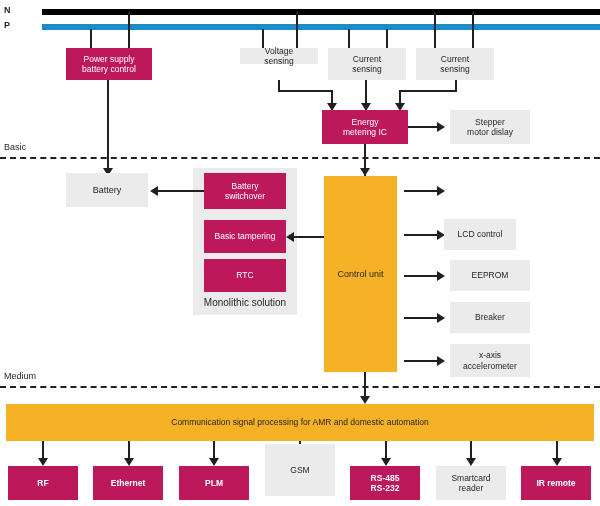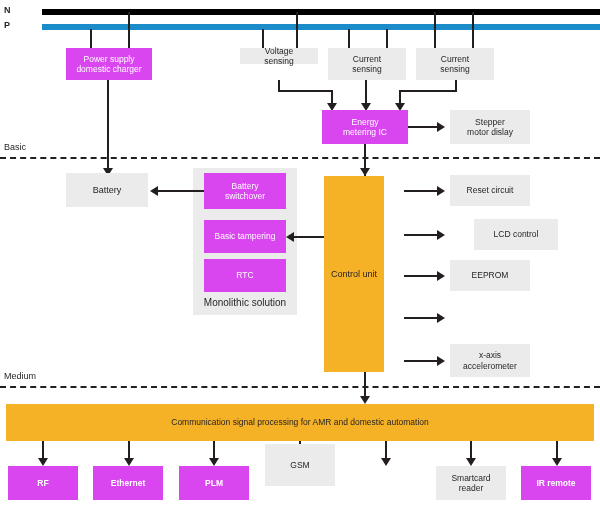--- a/index.html
+++ b/index.html
@@ -2,21 +2,21 @@
 <html><head>
 <meta charset="utf-8">
 <style>
   html,body{margin:0;padding:0;background:#ffffff;}
   body{font-family:"Liberation Sans", sans-serif;}
   #canvas{position:relative;width:600px;height:506px;background:#ffffff;overflow:hidden;}
 
   .box{position:absolute;box-sizing:border-box;display:flex;align-items:center;
        justify-content:center;text-align:center;line-height:1.18;}
   .box span{display:block;}
-  .blue{background:#d946ef;color:#ffffff;}
+  .blue{background:#be185d;color:#ffffff;}
   .gray{background:#ebebeb;color:#231f20;}
   .orange{background:#f5b227;color:#231f20;}
   .graypanel{background:#ebebeb;}
 
   .railN{position:absolute;background:#000000;}
   .railP{position:absolute;background:#1b8cca;}
   .vline{position:absolute;background:#231f20;width:2px;}
   .hline{position:absolute;background:#231f20;height:2px;}
   .rail-label{position:absolute;font-size:9px;font-weight:bold;color:#231f20;}
 
@@ -51,21 +51,21 @@
   <div class="vline" style="left:434px;top:12px;height:36px;"></div>
   <div class="vline" style="left:472px;top:12px;height:36px;"></div>
 
   <div class="vline" style="left:90px;top:29px;height:19px;"></div>
   <div class="vline" style="left:262px;top:29px;height:19px;"></div>
   <div class="vline" style="left:348px;top:29px;height:19px;"></div>
   <div class="vline" style="left:386px;top:29px;height:19px;"></div>
 
   <div class="box blue t85" style="left:66px;top:48px;width:86px;height:32px;flex-direction:column;">
     <span>Power supply</span>
-    <span>domestic charger</span>
+    <span>battery control</span>
   </div>
 
   <div class="box gray t85" style="left:240px;top:48px;width:78px;height:16px;flex-direction:column;">
     <span>Voltage</span>
     <span>sensing</span>
   </div>
 
   <div class="box gray t85" style="left:328px;top:48px;width:78px;height:32px;flex-direction:column;">
     <span>Current</span>
     <span>sensing</span>
@@ -130,44 +130,44 @@
   </div>
 
   <div class="mono-cap" style="left:193px;top:297px;width:104px;">Monolithic solution</div>
 
   <div class="hline" style="left:158px;top:190px;width:46px;"></div>
   <div class="ah ah-left" style="left:150px;top:186px;"></div>
 
   <div class="hline" style="left:294px;top:236px;width:30px;"></div>
   <div class="ah ah-left" style="left:286px;top:232px;"></div>
 
-  <div class="box orange t9" style="left:324px;top:176px;width:60px;height:196px;">
+  <div class="box orange t9" style="left:324px;top:176px;width:73px;height:196px;">
     <span>Control unit</span>
   </div>
 
   <div class="hline" style="left:404px;top:190px;width:34px;"></div>
   <div class="ah ah-right" style="left:437px;top:186px;"></div>
-  <div class="box gray t85" style="left:450px;top:175px;width:80px;height:31px;">
-    <span>Reset circuit</span>
-  </div>
 
   <div class="hline" style="left:404px;top:234px;width:34px;"></div>
   <div class="ah ah-right" style="left:437px;top:230px;"></div>
-  <div class="box gray t85" style="left:474px;top:219px;width:84px;height:31px;">
+  <div class="box gray t85" style="left:444px;top:219px;width:72px;height:31px;">
     <span>LCD control</span>
   </div>
 
   <div class="hline" style="left:404px;top:275px;width:34px;"></div>
   <div class="ah ah-right" style="left:437px;top:271px;"></div>
   <div class="box gray t85" style="left:450px;top:260px;width:80px;height:31px;">
     <span>EEPROM</span>
   </div>
 
   <div class="hline" style="left:404px;top:317px;width:34px;"></div>
   <div class="ah ah-right" style="left:437px;top:313px;"></div>
+  <div class="box gray t85" style="left:450px;top:302px;width:80px;height:31px;">
+    <span>Breaker</span>
+  </div>
 
   <div class="hline" style="left:404px;top:360px;width:34px;"></div>
   <div class="ah ah-right" style="left:437px;top:356px;"></div>
   <div class="box gray t85" style="left:450px;top:344px;width:80px;height:33px;flex-direction:column;">
     <span>x-axis</span>
     <span>accelerometer</span>
   </div>
 
   <div class="zone-label" style="left:4px;top:371px;">Medium</div>
   <div class="dashed" style="top:386px;"></div>
@@ -205,24 +205,28 @@
   </div>
 
   <div class="box blue t85 bold" style="left:8px;top:466px;width:70px;height:34px;">
     <span>RF</span>
   </div>
 
   <div class="box blue t85 bold" style="left:179px;top:466px;width:70px;height:34px;">
     <span>PLM</span>
   </div>
 
-  <div class="box gray t85" style="left:265px;top:444px;width:70px;height:42px;">
+  <div class="box gray t85" style="left:265px;top:444px;width:70px;height:52px;">
     <span>GSM</span>
   </div>
 
+  <div class="box blue t85 bold" style="left:350px;top:466px;width:70px;height:34px;flex-direction:column;">
+    <span>RS-485</span>
+    <span>RS-232</span>
+  </div>
 
   <div class="box gray t85" style="left:436px;top:466px;width:70px;height:34px;flex-direction:column;">
     <span>Smartcard</span>
     <span>reader</span>
   </div>
 
   <div class="box blue t85 bold" style="left:521px;top:466px;width:70px;height:34px;">
     <span>IR remote</span>
   </div>
 

